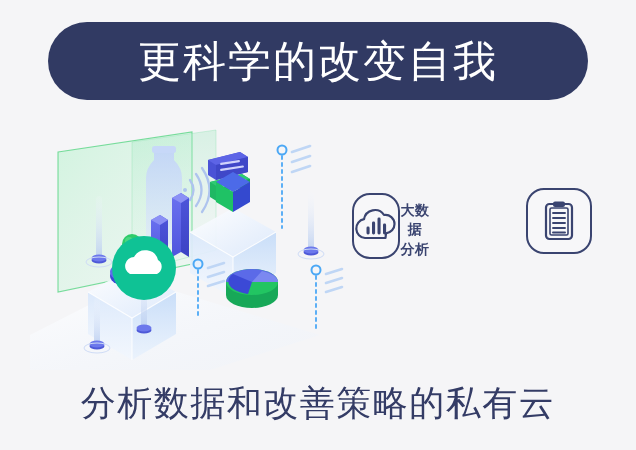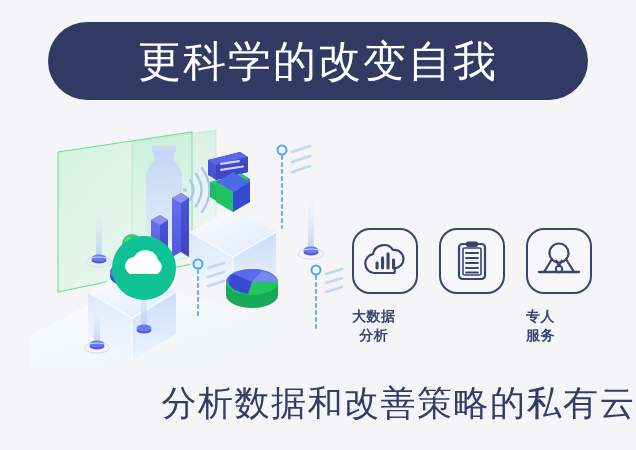--- a/index.html
+++ b/index.html
@@ -62,23 +62,22 @@
     top: 188px;
     width: 252px;
     height: 145px;
     display: flex;
     justify-content: space-between;
     align-items: flex-start;
   }
   .feature {
     width: 78px;
     display: flex;
-    flex-direction: column;
-    align-items: flex-start;
-    margin-top: 40px;
+    flex-direction: row;
+    align-items: flex-end;
   }
   .feature-icon-box {
     width: 66px;
     height: 66px;
     border: 2.2px solid #3a4470;
     border-radius: 18px;
     background: #f7f7f9;
     display: flex;
     align-items: center;
     justify-content: center;
@@ -94,21 +93,21 @@
     letter-spacing: 0.5px;
     white-space: pre-line;
   }
 
   
   .footer-text {
     position: absolute;
     left: 0;
     top: 382px;
     width: 636px;
-    text-align: right;
+    text-align: center;
     color: #343c66;
     font-size: 35px;
     letter-spacing: 1.5px;
     line-height: 1.2;
     white-space: nowrap;
   }
 </style>
 </head>
 <body>
 
@@ -352,30 +351,17 @@
             <line x1="14" y1="14" x2="26" y2="14"></line>
             <line x1="14" y1="19" x2="26" y2="19"></line>
             <line x1="14" y1="24" x2="26" y2="24"></line>
             <line x1="14" y1="29" x2="26" y2="29"></line>
             <line x1="14" y1="33.5" x2="26" y2="33.5"></line>
           </g>
         </svg>
       </div>
     </div>
 
-    <div class="feature">
-      <div class="feature-icon-box">
-        <svg width="46" height="42" viewBox="0 0 46 42" xmlns="http://www.w3.org/2000/svg">
-          <circle cx="23" cy="13" r="9.5" fill="none" stroke="#3a4470" stroke-width="2.2"></circle>
-          <path d="M16,19 L8,32 M30,19 L38,32" fill="none" stroke="#3a4470" stroke-width="2.2" stroke-linecap="round"></path>
-          <path d="M20,20 L23,26 L26,20" fill="none" stroke="#3a4470" stroke-width="2" stroke-linejoin="round"></path>
-          <circle cx="23" cy="29" r="3.2" fill="none" stroke="#3a4470" stroke-width="2"></circle>
-          <line x1="3" y1="32" x2="43" y2="32" stroke="#3a4470" stroke-width="2.3" stroke-linecap="round"></line>
-        </svg>
-      </div>
-      <div class="feature-label">专人
-服务</div>
-    </div>
   </div>
 
   <div class="footer-text">分析数据和改善策略的私有云</div>
 
 </div>
 
 </body></html>

